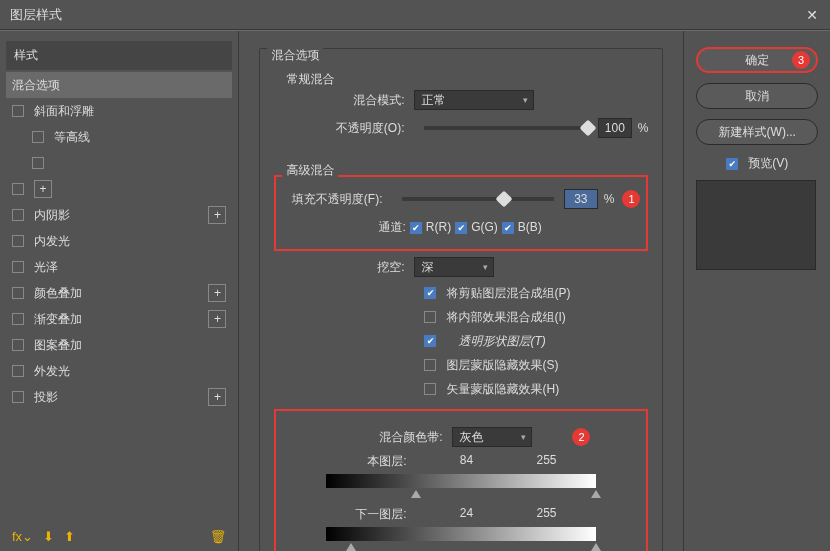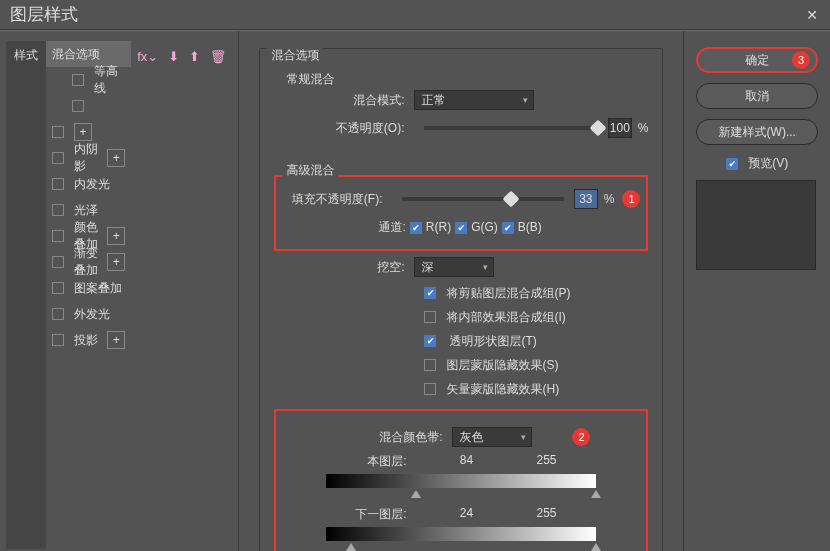--- a/index.html
+++ b/index.html
@@ -1,41 +1,41 @@
 <!DOCTYPE html>
 <html><head>
 <meta charset="utf-8">
 <style>
 *{box-sizing:border-box;margin:0;padding:0;font-family:"Microsoft YaHei",sans-serif;font-size:12px;color:#ddd}
 body{background:#535353;width:830px;height:551px;overflow:hidden}
 .titlebar{height:30px;background:#535353;display:flex;align-items:center;padding:0 10px;border-bottom:1px solid #383838}
-.titlebar .title{flex:1;font-size:17px}
+.titlebar .title{flex:1;font-size:13px}
 .close-x{width:16px;text-align:center;font-size:14px;cursor:pointer}
 .main{display:flex;height:521px;border-top:1px solid #6a6a6a}
-.left{width:246px;border-right:1px solid #383838;display:flex;padding:10px 6px 0 6px}
+.left{width:246px;border-right:1px solid #383838;display:flex;flex-direction:column;padding:10px 6px 0 6px}
 .left-header{background:#454545;padding:6px 8px;margin-bottom:2px}
 .style-list{flex:1}
 .style-row{display:flex;align-items:center;height:26px;padding:0 6px}
 .style-row.sel{background:#6a6a6a}
 .style-row.indent{padding-left:26px}
 .cb{width:12px;height:12px;border:1px solid #888;margin-right:10px;display:inline-block}
 .plus{width:18px;height:18px;border:1px solid #888;display:flex;align-items:center;justify-content:center;font-size:12px;cursor:pointer}
 .style-row .lbl{flex:1}
 .left-footer{height:30px;display:flex;align-items:center;gap:10px;padding:0 6px}
-.ic{color:#f9a8d4;font-size:13px}
+.ic{color:#eab308;font-size:13px}
 .center{flex:1;padding:8px 20px;position:relative}
 .group-title{position:relative;top:8px;left:8px;background:#535353;padding:0 4px;display:inline-block}
 .group{border:1px solid #3a3a3a;border-radius:2px;padding:14px 14px 10px 14px;margin-top:-8px;margin-bottom:10px}
 .row{display:flex;align-items:center;height:24px;margin:4px 0}
 .row .lab{width:140px;text-align:right;padding-right:10px}
 .select{background:#3a3a3a;border:1px solid #2a2a2a;height:20px;padding:0 6px;min-width:80px;display:flex;align-items:center;justify-content:space-between;gap:8px}
 .select .caret{font-size:9px;color:#aaa}
 .slider{flex:1;height:4px;background:#3a3a3a;position:relative;margin:0 10px}
 .slider .thumb{position:absolute;top:-4px;width:12px;height:12px;background:#ddd;transform:translateX(-50%) rotate(45deg);border-radius:2px}
-.numbox{width:24px;height:20px;background:#3a3a3a;border:1px solid #2a2a2a;text-align:center;line-height:18px}
+.numbox{width:34px;height:20px;background:#3a3a3a;border:1px solid #2a2a2a;text-align:center;line-height:18px}
 .numbox.hl{background:#4a6a9a}
 .pct{margin-left:6px}
 .redmark{width:18px;height:18px;border-radius:50%;background:#e53935;color:#fff;display:flex;align-items:center;justify-content:center;margin-left:8px;font-size:11px}
 .chrow{display:flex;gap:4px;margin-left:96px}
 .chk{width:12px;height:12px;border:1px solid #888;display:inline-flex;align-items:center;justify-content:center;margin-right:4px}
 .chk.on-blue{background:#4a7abf;border-color:#4a7abf}
 .chk.on-blue::after{content:"✔";font-size:9px;color:#fff}
 .redbox{border:2px solid #e53935;padding:6px;margin:4px 0}
 .opt-col{margin-left:150px}
 .opt-col .row{height:20px}
@@ -61,20 +61,24 @@
   <div class="close-x">✕</div>
 </div>
 
 <div class="main">
   <div class="left">
     <div class="left-header">样式</div>
     <div class="style-list" id="style-list">
         <div class="style-row sel">
           <span class="lbl">混合选项</span>
         </div>
+        <div class="style-row">
+          <span class="cb"></span>
+          <span class="lbl">斜面和浮雕</span>
+        </div>
         <div class="style-row indent">
           <span class="cb"></span>
           <span class="lbl">等高线</span>
         </div>
         <div class="style-row indent">
           <span class="cb"></span>
         </div>
         <div class="style-row">
           <span class="cb"></span>
           <span class="plus">+</span>
@@ -176,21 +180,21 @@
           <div class="row">
             <span class="chk on-blue"></span>
             <span style="margin-left: 6px;">将剪贴图层混合成组(P)</span>
           </div>
           <div class="row">
             <span class="chk"></span>
             <span style="margin-left: 6px;">将内部效果混合成组(I)</span>
           </div>
           <div class="row">
             <span class="chk on-blue"></span>
-            <span style="margin-left: 9px;">透明形状图层(T)</span>
+            <span style="margin-left: 18px; font-style: italic;">透明形状图层(T)</span>
           </div>
           <div class="row">
             <span class="chk"></span>
             <span style="margin-left: 6px;">图层蒙版隐藏效果(S)</span>
           </div>
           <div class="row">
             <span class="chk"></span>
             <span style="margin-left: 6px;">矢量蒙版隐藏效果(H)</span>
           </div>
         </div>

